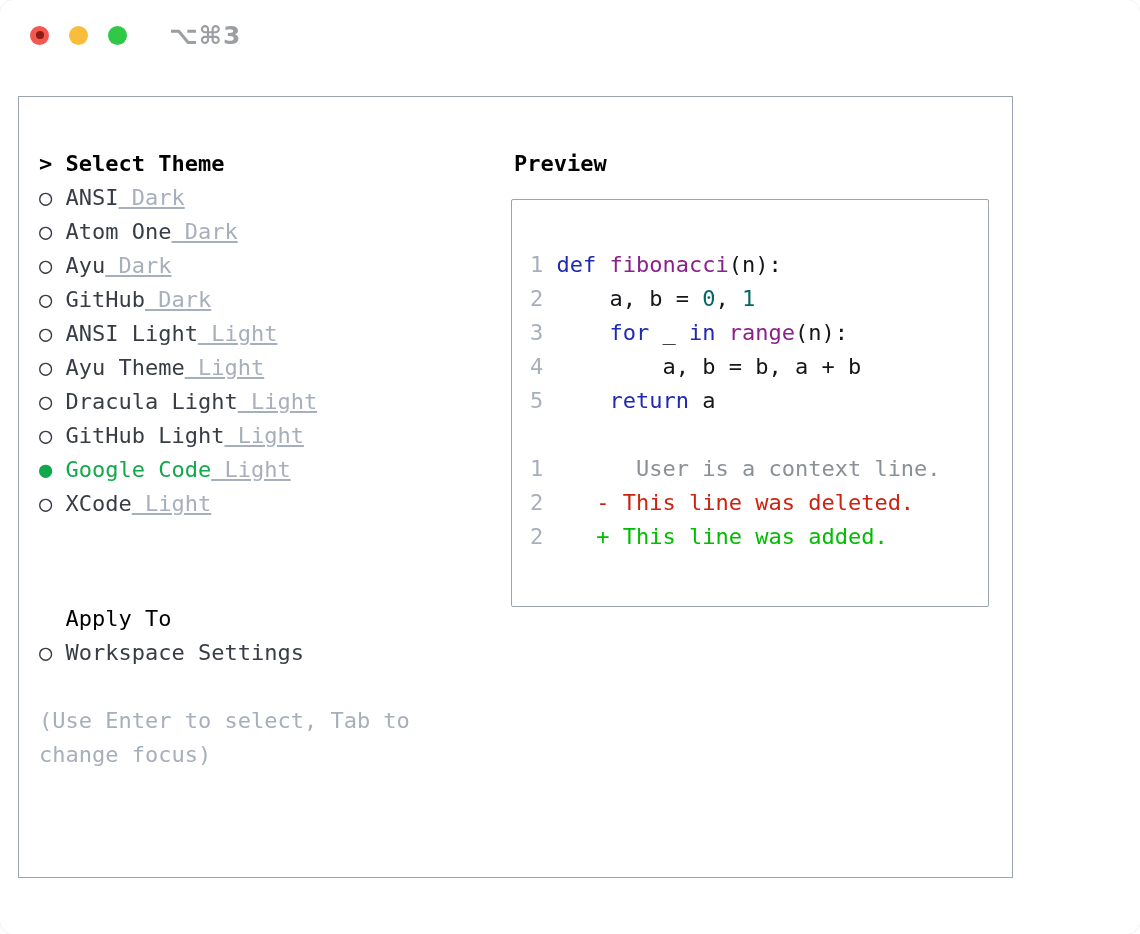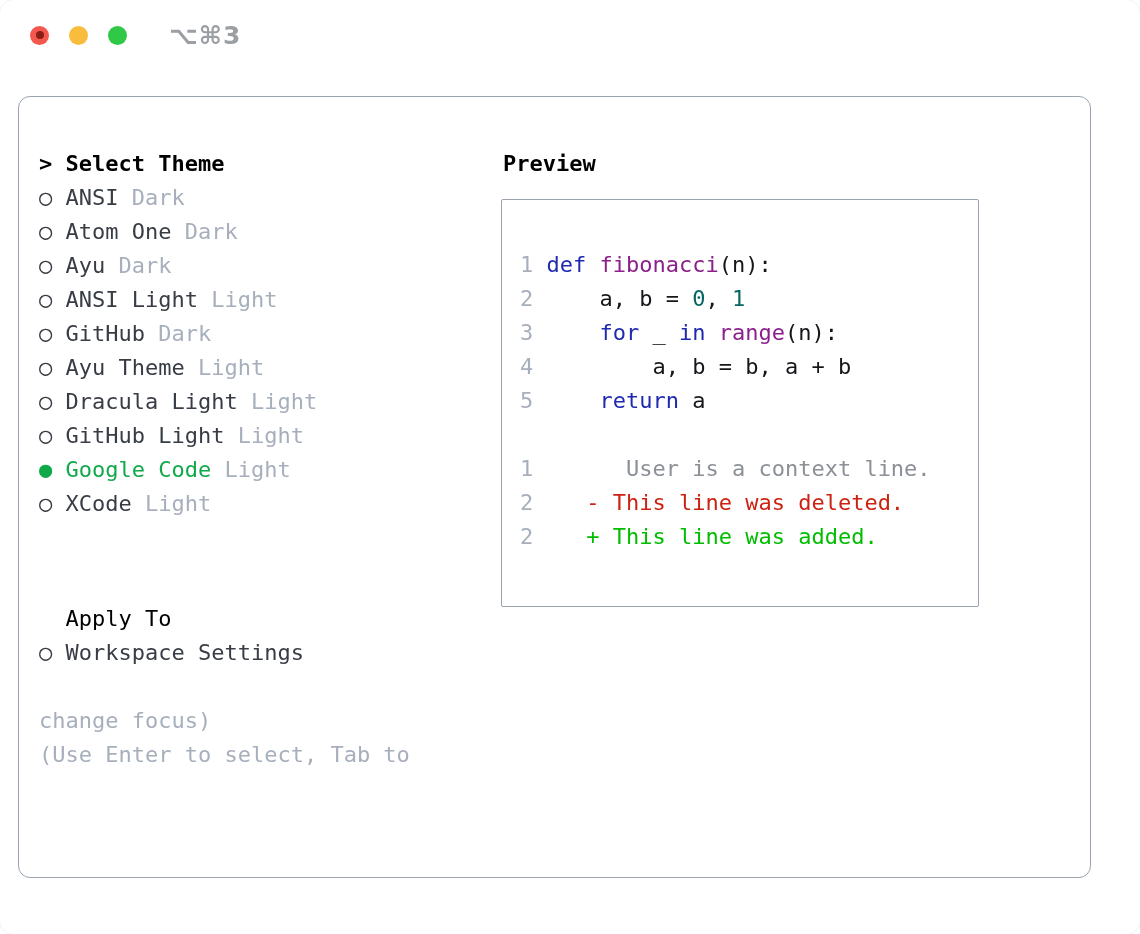--- a/index.html
+++ b/index.html
@@ -25,41 +25,41 @@
     margin:-4px 0 0 -4px;border-radius:50%;background:#8a1d14;
   }
   .light.yellow{background:var(--traffic-yellow);}
   .light.green{background:var(--traffic-green);}
   .win-title{
     margin-left:42px;color:var(--title-gray);font-size:25px;font-weight:bold;
     font-family:"DejaVu Sans","Liberation Sans",sans-serif;letter-spacing:1px;
   }
   
   .panel{
-    position:absolute;left:18px;top:96px;width:1073px;height:782px;
-    border:1.5px solid var(--border-gray);border-radius:12px;
+    position:absolute;left:18px;top:96px;width:995px;height:782px;
+    border:1.5px solid var(--border-gray);border-radius:0;
     box-sizing:border-box;display:flex;
     padding:50px 26px 9px 20px;
     font-size:22px;line-height:34px;color:var(--text-dark);
   }
   .left-col{width:462px;flex:none;}
   .right-col{flex:1;min-width:0;}
   .row{white-space:pre;}
   .hdr{font-weight:bold;color:#000;}
   .hdr .caret{font-weight:bold;color:#000;}
   .bullet{color:var(--text-dark);}
-  .variant{color:var(--text-gray);}
+  .variant{color:var(--text-gray);text-decoration:underline;}
   .sel .bullet,.sel .name{color:var(--accent-green);}
   .apply-hdr{color:#000;padding-left:2ch;margin-top:47px;}
   .spacer{height:34px;}
   .hint{color:var(--text-gray);}
   
-  .preview-label{font-weight:bold;color:#000;padding-left:2px;}
+  .preview-label{font-weight:bold;color:#000;padding-left:2px;margin-left:11px;}
   .preview-box{
-    margin-top:18px;margin-left:0;width:478px;height:408px;
+    margin-top:18px;margin-left:10px;width:478px;height:408px;
     border:1.5px solid var(--border-gray);border-radius:2px;
     box-sizing:border-box;padding:48px 0 0 18px;overflow:hidden;
   }
   .cline,.dline{white-space:pre;}
   .ln{color:var(--line-number-gray);}
   .c-kw{color:var(--syn-keyword);}
   .c-fn{color:var(--syn-function);}
   .c-num{color:var(--syn-number);}
   .c-pl{color:var(--syn-plain);}
   .d-context{color:var(--diff-context);}
@@ -82,41 +82,41 @@
 
   <div class="panel">
 
     <div class="left-col">
       <div class="row hdr"><span class="caret">&gt;</span><span> </span><span>Select Theme</span></div>
 
       <div id="theme-list">
           <div class="row"><span class="bullet">○</span><span class="name"> ANSI</span><span class="variant"> Dark</span></div>
           <div class="row"><span class="bullet">○</span><span class="name"> Atom One</span><span class="variant"> Dark</span></div>
           <div class="row"><span class="bullet">○</span><span class="name"> Ayu</span><span class="variant"> Dark</span></div>
+          <div class="row"><span class="bullet">○</span><span class="name"> GitHub</span><span class="variant"> Dark</span></div>
           <div class="row"><span class="bullet">○</span><span class="name"> ANSI Light</span><span class="variant"> Light</span></div>
-          <div class="row"><span class="bullet">○</span><span class="name"> GitHub</span><span class="variant"> Dark</span></div>
           <div class="row"><span class="bullet">○</span><span class="name"> Ayu Theme</span><span class="variant"> Light</span></div>
           <div class="row"><span class="bullet">○</span><span class="name"> Dracula Light</span><span class="variant"> Light</span></div>
           <div class="row"><span class="bullet">○</span><span class="name"> GitHub Light</span><span class="variant"> Light</span></div>
           <div class="row sel"><span class="bullet">●</span><span class="name"> Google Code</span><span class="variant"> Light</span></div>
           <div class="row"><span class="bullet">○</span><span class="name"> XCode</span><span class="variant"> Light</span></div>
         </div>
 
       <div class="spacer"></div>
 
       <div class="row apply-hdr">Apply To</div>
       <div id="apply-options">
           <div class="row"><span class="bullet">○</span><span class="name"> Workspace Settings</span></div>
         </div>
 
       <div class="spacer"></div>
 
       <div id="hint-lines">
+          <div class="row hint">(Use Enter to select, Tab to</div>
           <div class="row hint">change focus)</div>
-          <div class="row hint">(Use Enter to select, Tab to</div>
         </div>
     </div>
 
     <div class="right-col">
       <div class="row preview-label">Preview</div>
       <div class="preview-box">
         <div id="code-lines">
             <div class="cline"><span class="ln">1</span> <span class="c-kw">def</span><span class="c-pl"> </span><span class="c-fn">fibonacci</span><span class="c-pl">(n):</span></div>
             <div class="cline"><span class="ln">2</span> <span class="c-pl">    a, b = </span><span class="c-num">0</span><span class="c-pl">, </span><span class="c-num">1</span></div>
             <div class="cline"><span class="ln">3</span> <span class="c-pl">    </span><span class="c-kw">for</span><span class="c-pl"> _ </span><span class="c-kw">in</span><span class="c-pl"> </span><span class="c-fn">range</span><span class="c-pl">(n):</span></div>

